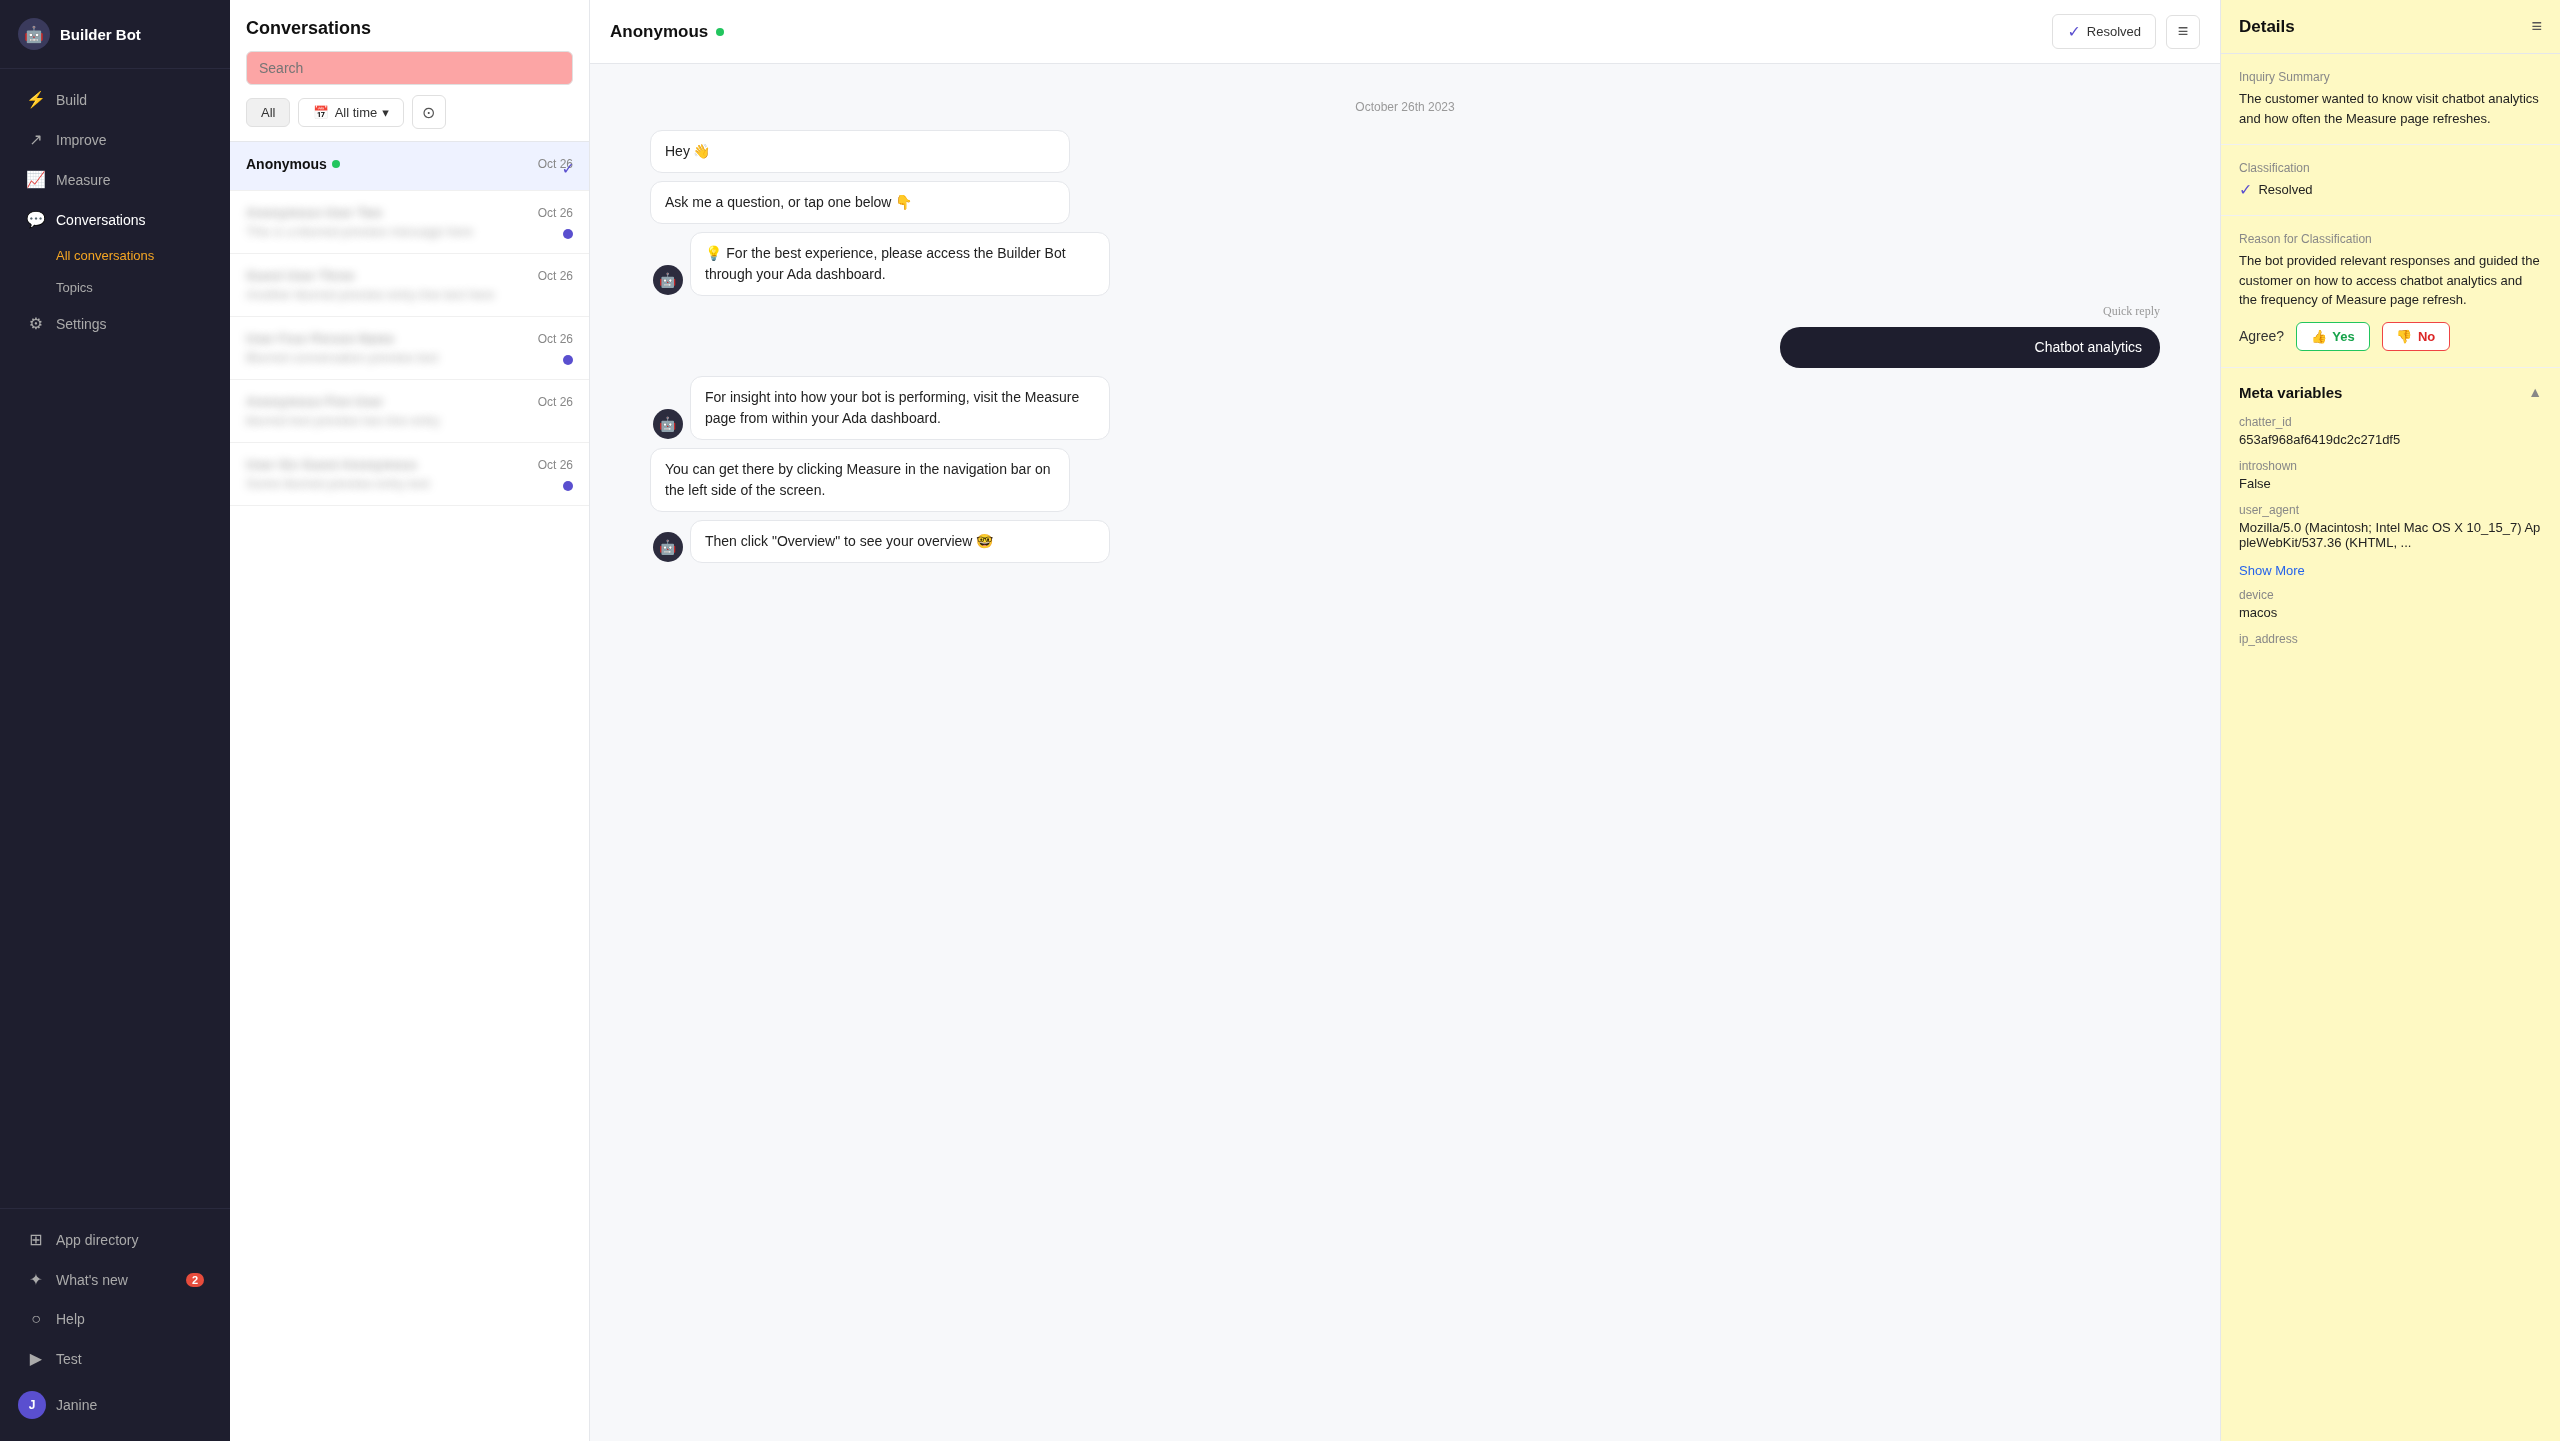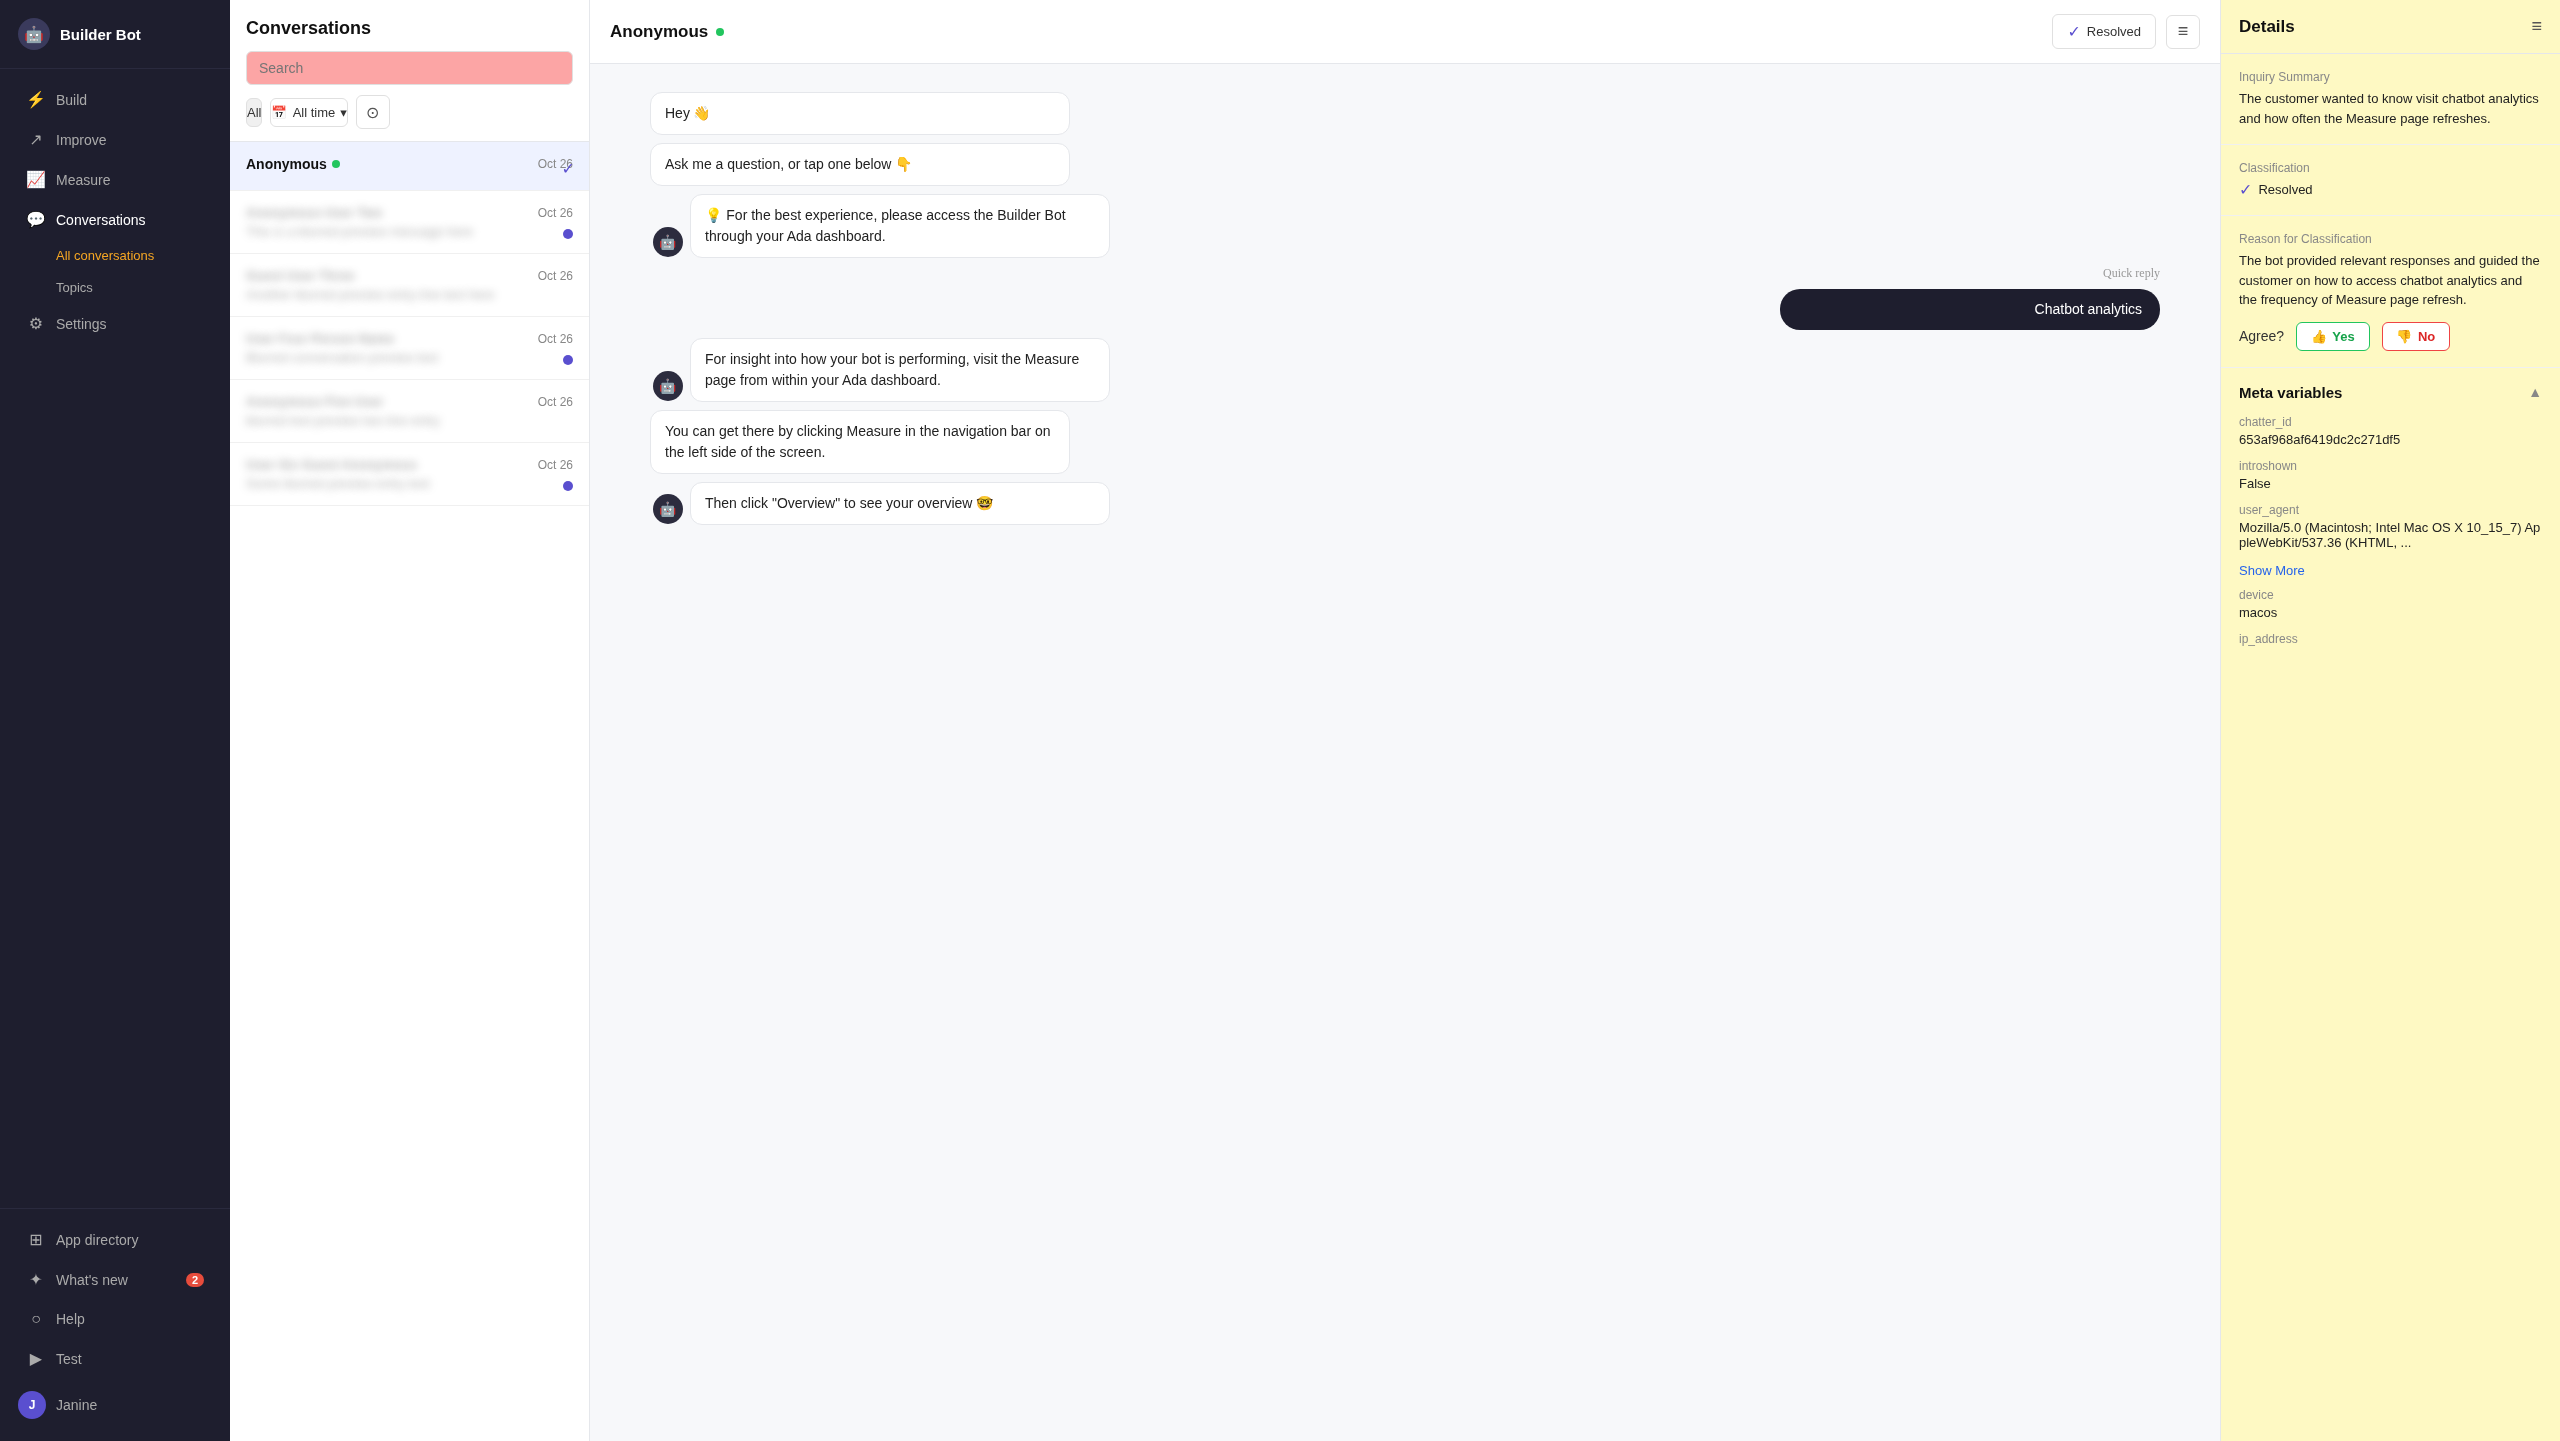--- a/index.html
+++ b/index.html
@@ -123,21 +123,21 @@
       color: #333;
       background: #fca5a5;
       margin-bottom: 10px;
     }
     .conv-filters {
       display: flex;
       gap: 8px;
       align-items: center;
     }
     .filter-btn {
-      padding: 6px 0;
+      padding: 6px 14px;
       border: 1px solid #e0e0e0;
       border-radius: 6px;
       background: #fff;
       font-size: 13px;
       color: #333;
       cursor: pointer;
       display: flex; align-items: center; gap: 5px;
     }
     .filter-btn.active { background: #f0f0f0; }
     .filter-icon-btn {
@@ -533,20 +533,21 @@
       <button class="resolved-btn">
         <span class="resolved-icon">✓</span>
         <span>Resolved</span>
       </button>
       <button class="menu-btn">
         <span>≡</span>
       </button>
     </div>
   </div>
   <div class="chat-body">
+    <div class="date-separator">October 26th 2023</div>
 
     <div class="msg-bot-bubble">Hey 👋</div>
     <div class="msg-bot-bubble">Ask me a question, or tap one below 👇</div>
 
     <div style="position:relative; margin: 8px 0;">
       <div class="msg-bot-bubble with-avatar">
         <div class="bot-avatar">🤖</div>
         💡 For the best experience, please access the Builder Bot through your Ada dashboard.
       </div>
     </div>

